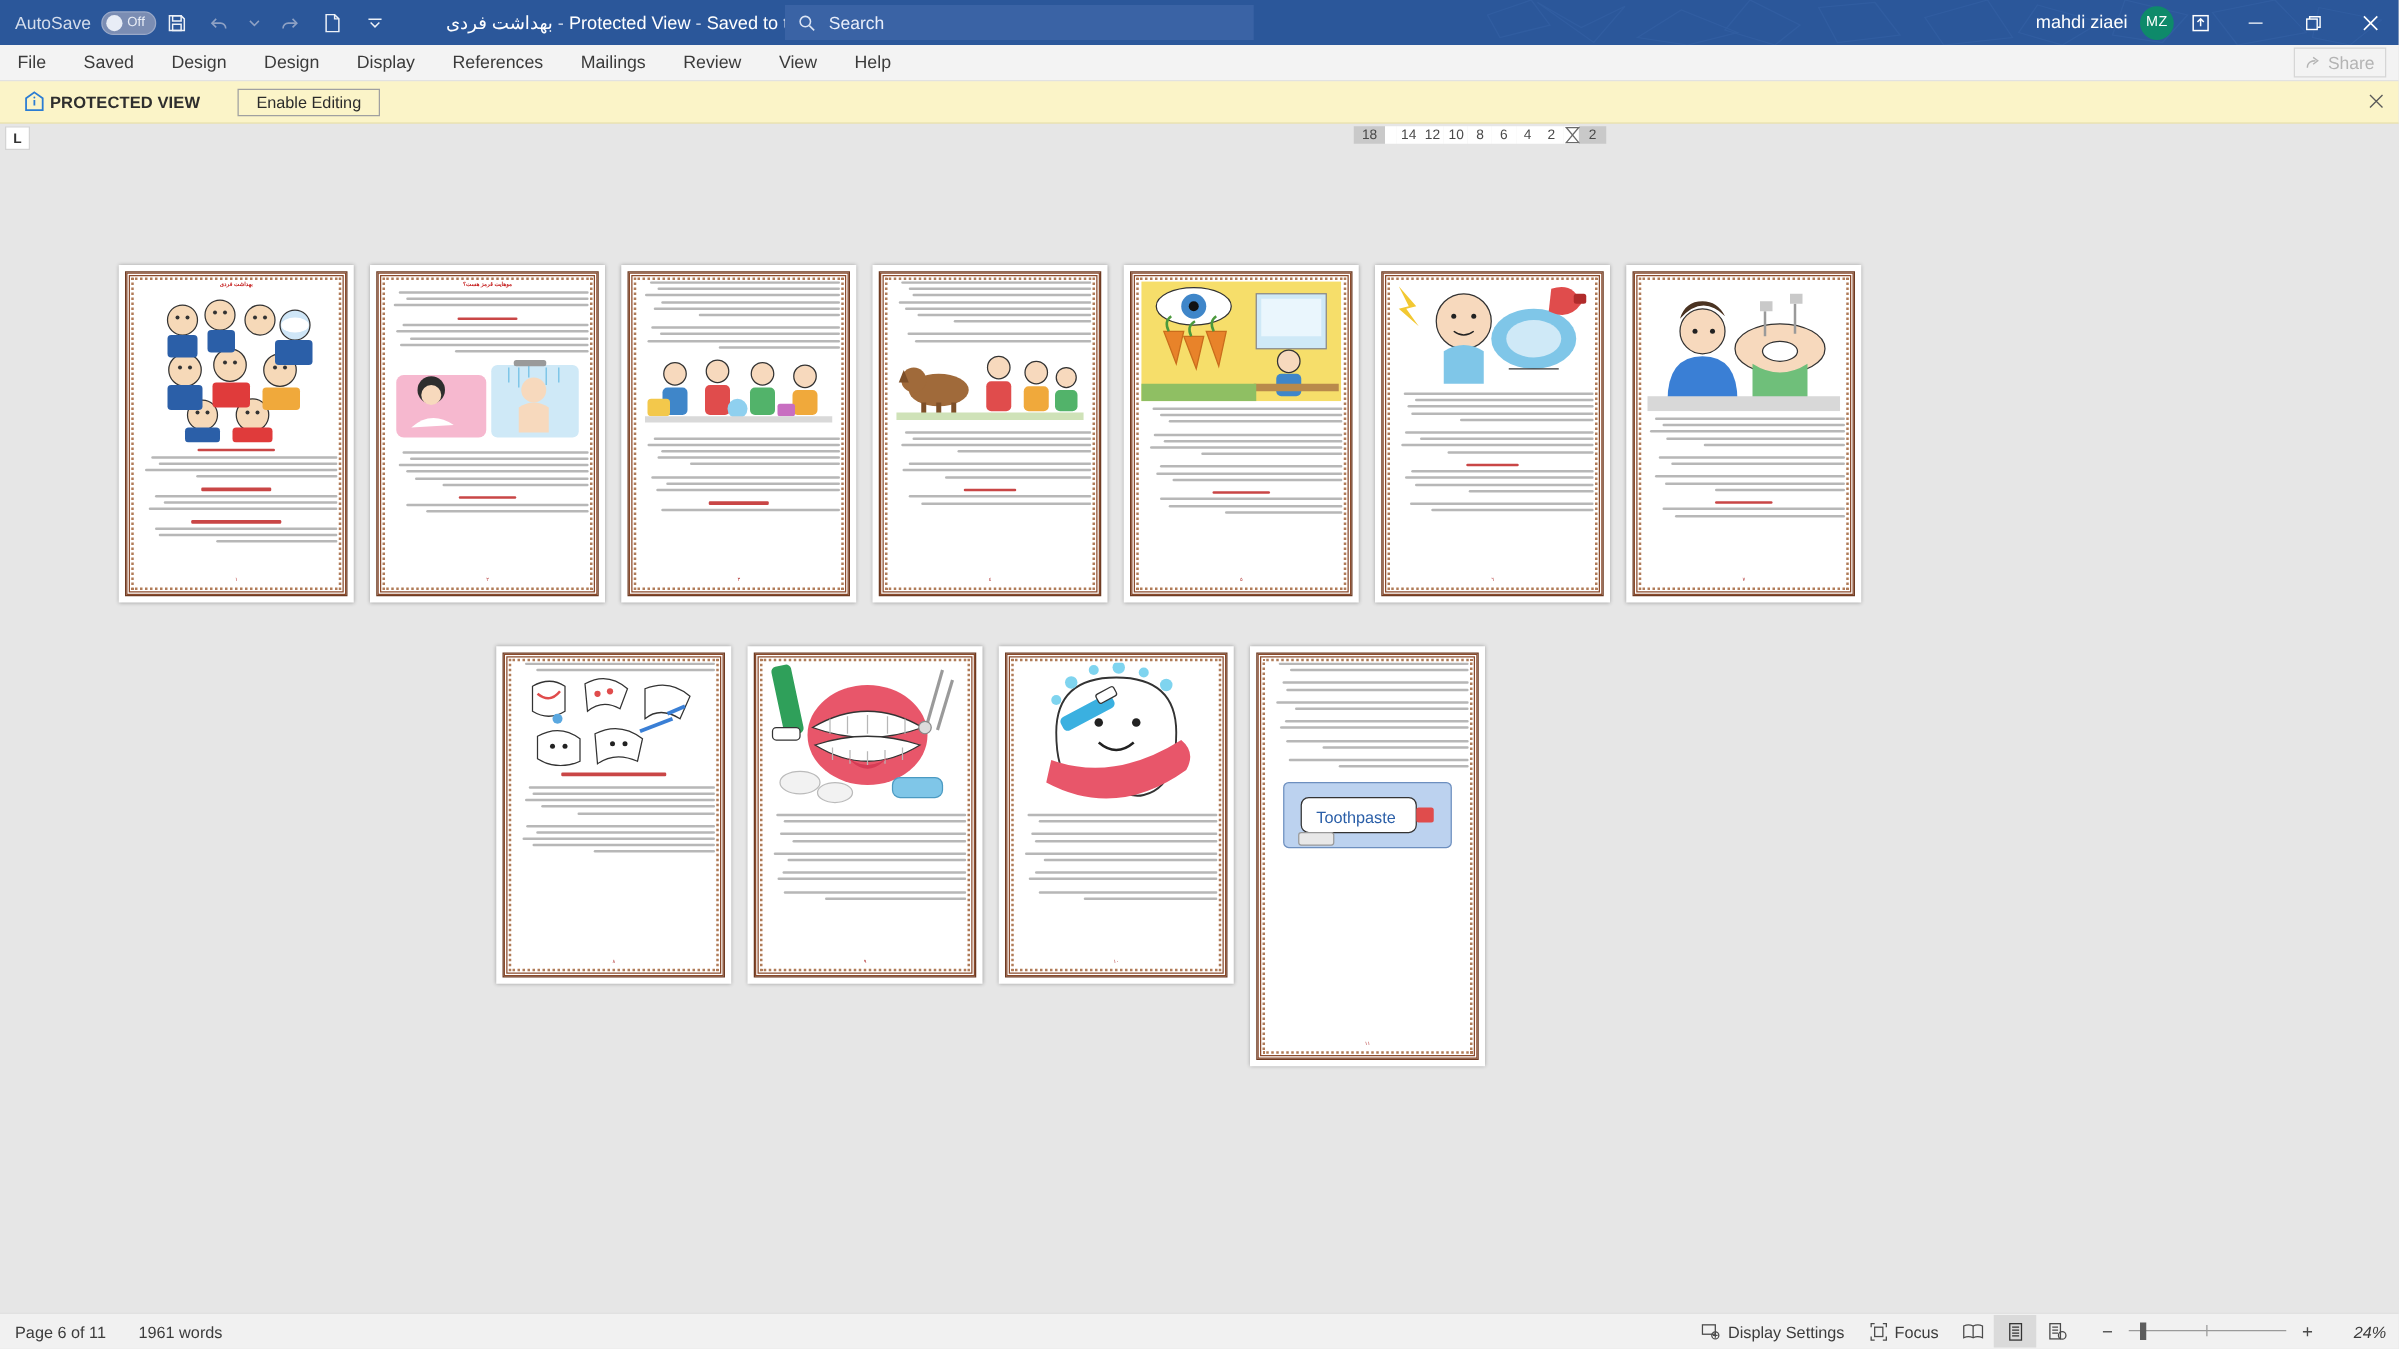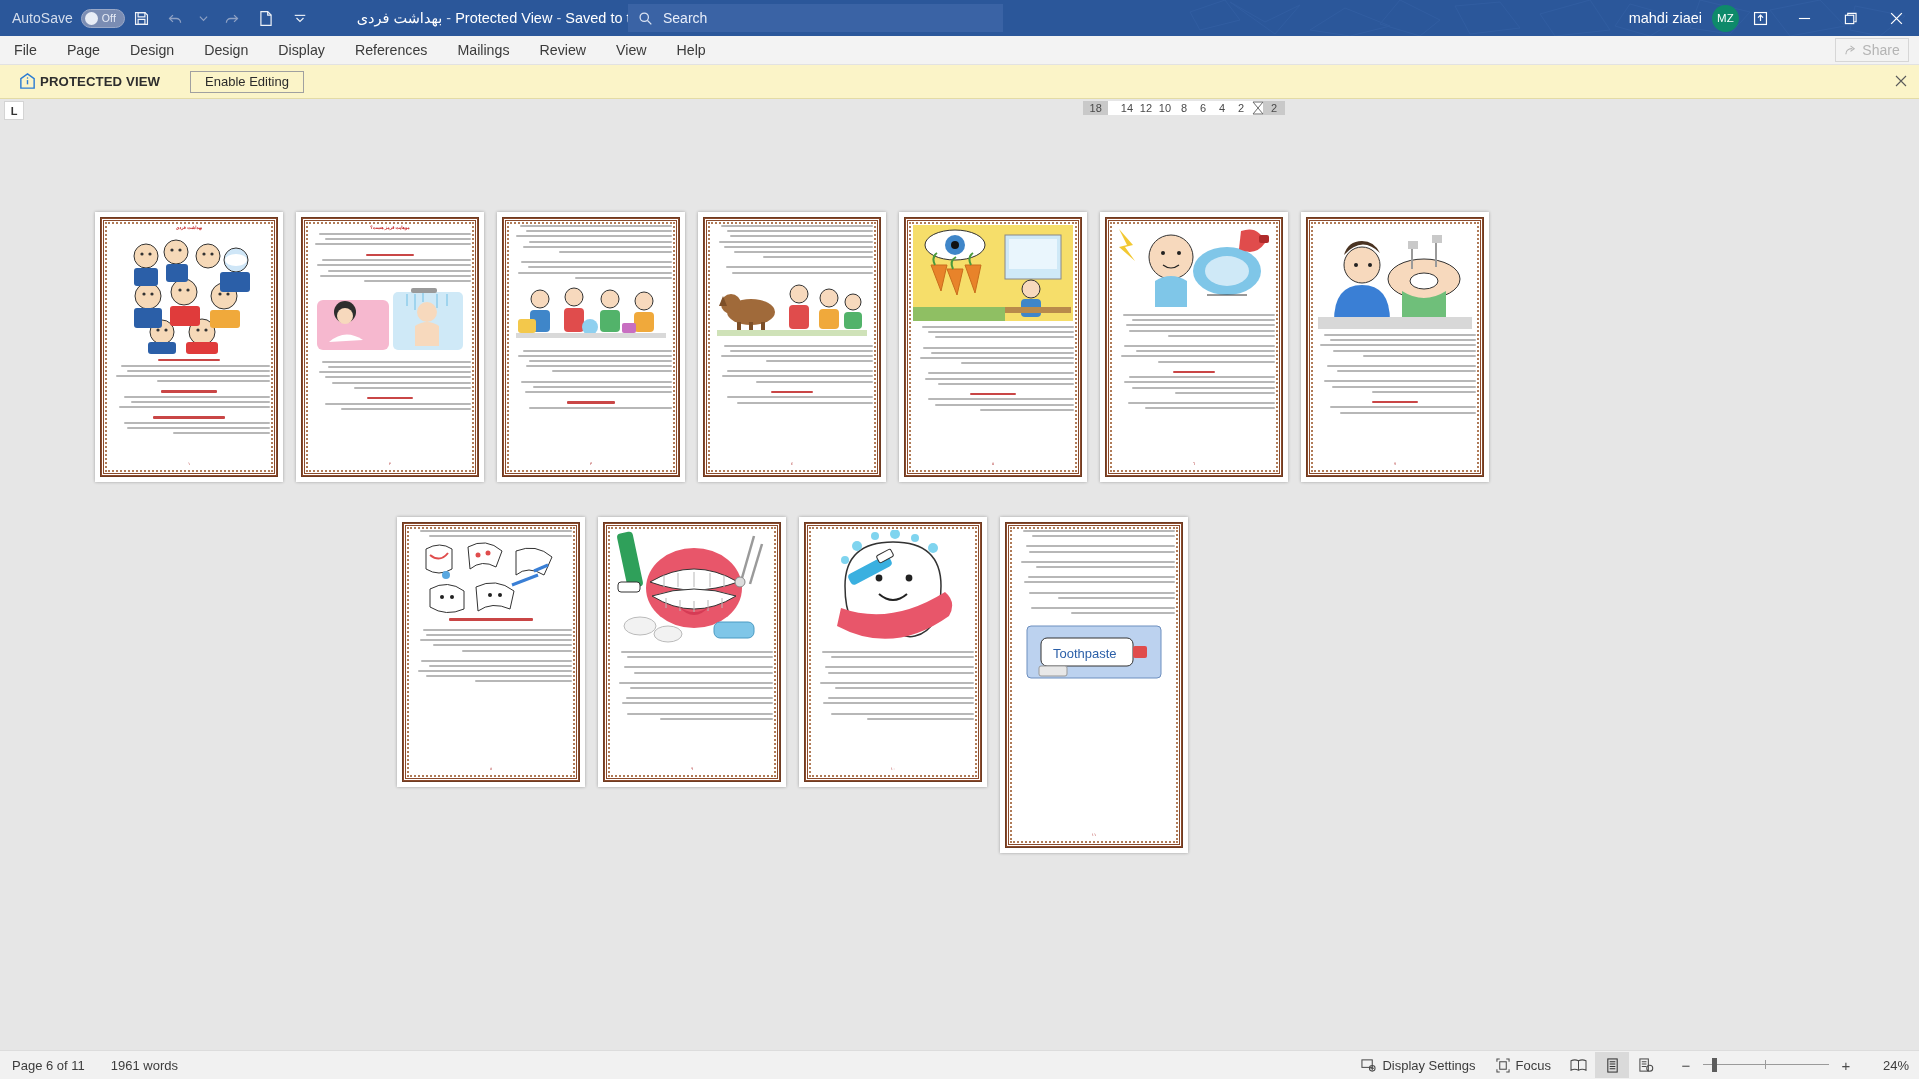--- a/index.html
+++ b/index.html
@@ -216,21 +216,21 @@
   .sb-left { display:flex; align-items:center; padding-left: 12px; gap: 26px; }
   .sb-right { position:absolute; right: 10px; display:flex; align-items:center; gap: 0px;}
   .sb-item { display:flex; align-items:center; gap: 6px; padding: 0 10px; height:29px;}
   .view-btn { width: 34px; height:26px; display:flex; align-items:center; justify-content:center;}
   .view-btn.active { background:#dadada; }
   .zoom-wrap { display:flex; align-items:center; gap:8px; padding-left: 14px;}
   .zoom-slider { position:relative; width: 126px; height: 16px; }
   .zoom-rail { position:absolute; top:7px; left:0; width:126px; height:1px; background:#9a9a9a;}
   .zoom-mid { position:absolute; top:3px; left:62px; width:1px; height:9px; background:#9a9a9a;}
   .zoom-thumb { position:absolute; top:1px; left:9px; width:5px; height:14px; background:#5c5c5c;}
-  .zoom-pct { width: 40px; text-align:right; font-size:13px; color:#3c3c3c; margin-left:6px;}
+  .zoom-pct { width: 40px; text-align:right; font-size:13px; color:#3c3c3c; margin-left:6px;font-style:italic;}
   .zm-btn { font-size: 15px; color:#4a4a4a; width:18px; text-align:center;}
 </style>
 </head>
 <body>
 
 <div class="titlebar">
   <svg class="tb-watermark" viewBox="0 0 1919 36" preserveAspectRatio="none">
     <g stroke="#3e6bb0" fill="none" stroke-width="1">
       <path d="M1230 2 L1265 22 L1300 5 L1275 34 L1230 2 Z"></path>
       <path d="M1310 30 L1345 8 L1390 26 L1350 36 L1310 30 Z"></path>
@@ -332,21 +332,21 @@
     <div class="win-btn">
       <svg width="15" height="15" viewBox="0 0 14 14">
           <path d="M2 2 L12 12 M12 2 L2 12" stroke="#fff" stroke-width="1.2"></path>
         </svg>
     </div>
   </div>
 </div>
 
 <div class="ribbon">
   <div class="tab first">File</div>
-  <div class="tab">Page</div>
+  <div class="tab">Saved</div>
   <div class="tab">Design</div>
   <div class="tab">Design</div>
   <div class="tab">Display</div>
   <div class="tab">References</div>
   <div class="tab">Mailings</div>
   <div class="tab">Review</div>
   <div class="tab">View</div>
   <div class="tab">Help</div>
   <div class="share-btn">
     <svg width="13" height="13" viewBox="0 0 14 14" fill="none" stroke="#b4b4b4" stroke-width="1.2">

